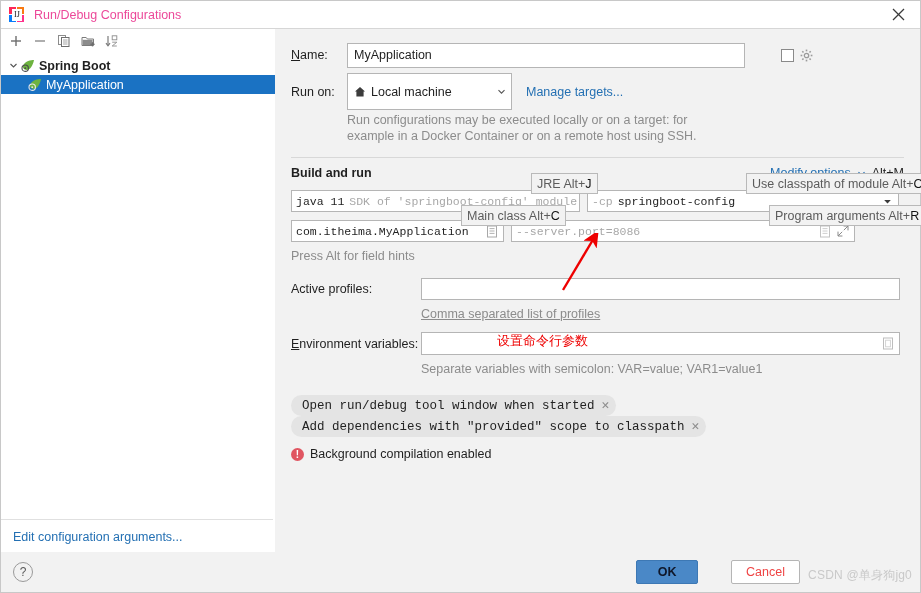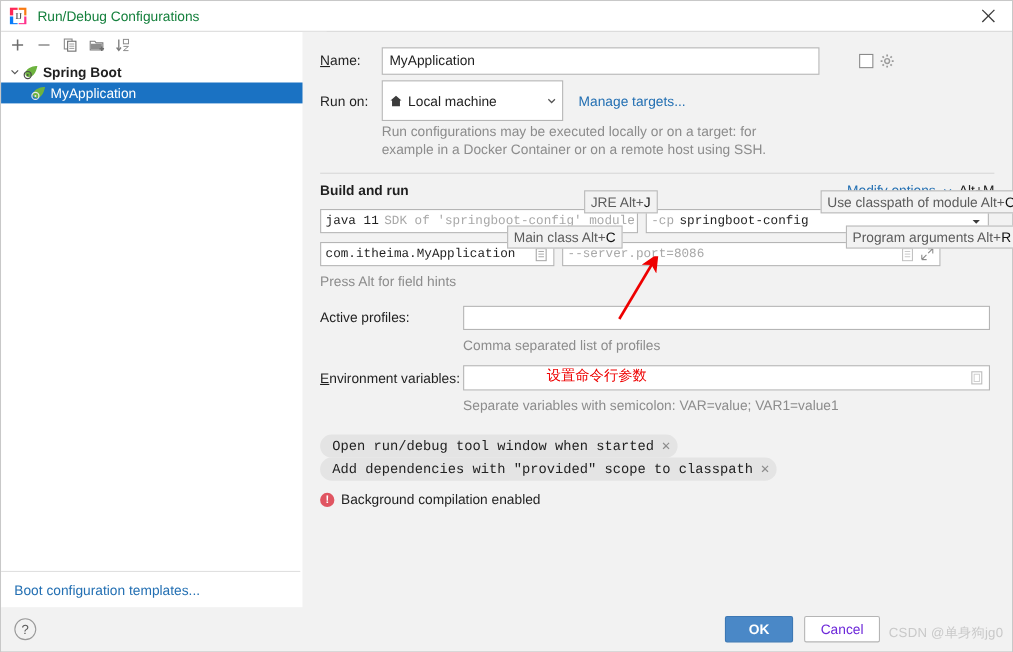--- a/index.html
+++ b/index.html
@@ -29,21 +29,21 @@
   .tb-icon { width: 16px; height: 16px; margin-left: 8px; position: relative; flex: none; }
   .tb-icon .q { position: absolute; width: 7px; height: 7px; }
   .tb-icon .q1 { left: 0; top: 0; background: #fe2857; }
   .tb-icon .q2 { left: 8px; top: 0; background: #f97a12; }
   .tb-icon .q3 { left: 0; top: 8px; background: #087cfa; }
   .tb-icon .q4 { left: 8px; top: 8px; background: #ff318c; }
   .tb-icon .ij { position: absolute; left: 3px; top: 2px; width: 10px; height: 12px;
       background: #ffffff; color:#111; font-size: 8px; line-height: 12px; text-align:center;
       font-family: "Liberation Serif", serif; }
   .tb-title {
-    margin-left: 9px; font-size: 12.5px; color: #15803d;
+    margin-left: 9px; font-size: 12.5px; color: #ec4899;
   }
   .tb-close {
     position: absolute; right: 0; top: 0; width: 44px; height: 27px;
     display: flex; align-items: center; justify-content: center;
     cursor: default;
   }
   .tb-close svg { display: block; }
 
   
   .leftpanel {
@@ -178,22 +178,22 @@
     margin-left: 12px; width: 20px; height: 20px; border-radius: 50%;
     border: 1px solid #9a9a9a; color: #5a5a5a;
     display:flex; align-items:center; justify-content:center;
     font-size: 12px;
   }
   .btn {
     height: 24px; min-width: 62px; padding: 0 14px;
     display: flex; align-items: center; justify-content: center;
     font-size: 12.5px; border-radius: 2px;
   }
-  .btn-primary { background: #4a88c7; color: #ffffff; border: 1px solid #3d78b4; font-weight: bold; }
-  .btn-default { background: #fff; color: #6d28d9; border: 1px solid #b5b5b5; }
+  .btn-primary { background: #4a88c7; color: #0f172a; border: 1px solid #3d78b4; font-weight: bold; }
+  .btn-default { background: #fff; color: #ef4444; border: 1px solid #b5b5b5; margin-left: 23px; }
 
   .watermark {
     position: absolute; right: 8px; bottom: 8px;
     color: #c9c9c9; font-size: 12px;
     letter-spacing: 0.2px;
     user-select: none;
   }
 
   
   .anno-text {
@@ -291,21 +291,21 @@
             <path d="M14 1 C11 1 5 2 3.2 6.6 C2.3 8.9 4 11 6.4 11 C10 11 12.8 7 14 1 Z" fill="#6db33f"></path>
             <circle cx="5.2" cy="9.2" r="3.2" fill="none" stroke="#e8e8e8" stroke-width="1.1"></circle>
             <circle cx="5.2" cy="9.2" r="0.9" fill="#e8e8e8"></circle>
           </svg>
         </span>
         <span class="tree-label">MyApplication</span>
       </div>
     </div>
 
     <div class="lp-footer">
-      <span class="link">Boot configuration templates...</span>
+      <span class="link">Edit configuration arguments...</span>
     </div>
   </div>
 
   <div class="content">
 
     <div class="row" style="height:24px;">
       <span class="lbl" style="width:56px;"><u>N</u>ame:</span>
       <div class="txtfield" style="width:398px;height:25px;">
         <span>MyApplication</span>
       </div>
@@ -421,21 +421,21 @@
     </div>
 
     <div class="hinttext" style="margin-top:6px;">Press Alt for field hints</div>
 
     <div class="row" style="margin-top:14px;">
       <span class="lbl" style="width:130px;">Active profiles:</span>
       <div class="txtfield" style="width:479px;height:22px;">
         <span></span>
       </div>
     </div>
-    <div class="hinttext" style="margin-left:130px;margin-top:6px;">Comma separated list of profiles</div>
+    <div class="hinttext" style="margin-left:130px;margin-top:6px;text-decoration:underline;">Comma separated list of profiles</div>
 
     <div class="row" style="margin-top:10px;">
       <span class="lbl" style="width:130px;"><u>E</u>nvironment variables:</span>
       <div class="txtfield" style="width:479px;height:23px;padding-right:4px;">
         <span></span>
         <span class="fieldicon">
           <svg width="12" height="13" viewBox="0 0 12 13">
             <rect x="1.5" y="1" width="9" height="11" fill="none" stroke="#bdbdbd" stroke-width="1"></rect>
             <rect x="3.6" y="3.2" width="4.8" height="6.6" fill="none" stroke="#cfcfcf" stroke-width="0.9"></rect>
           </svg>

